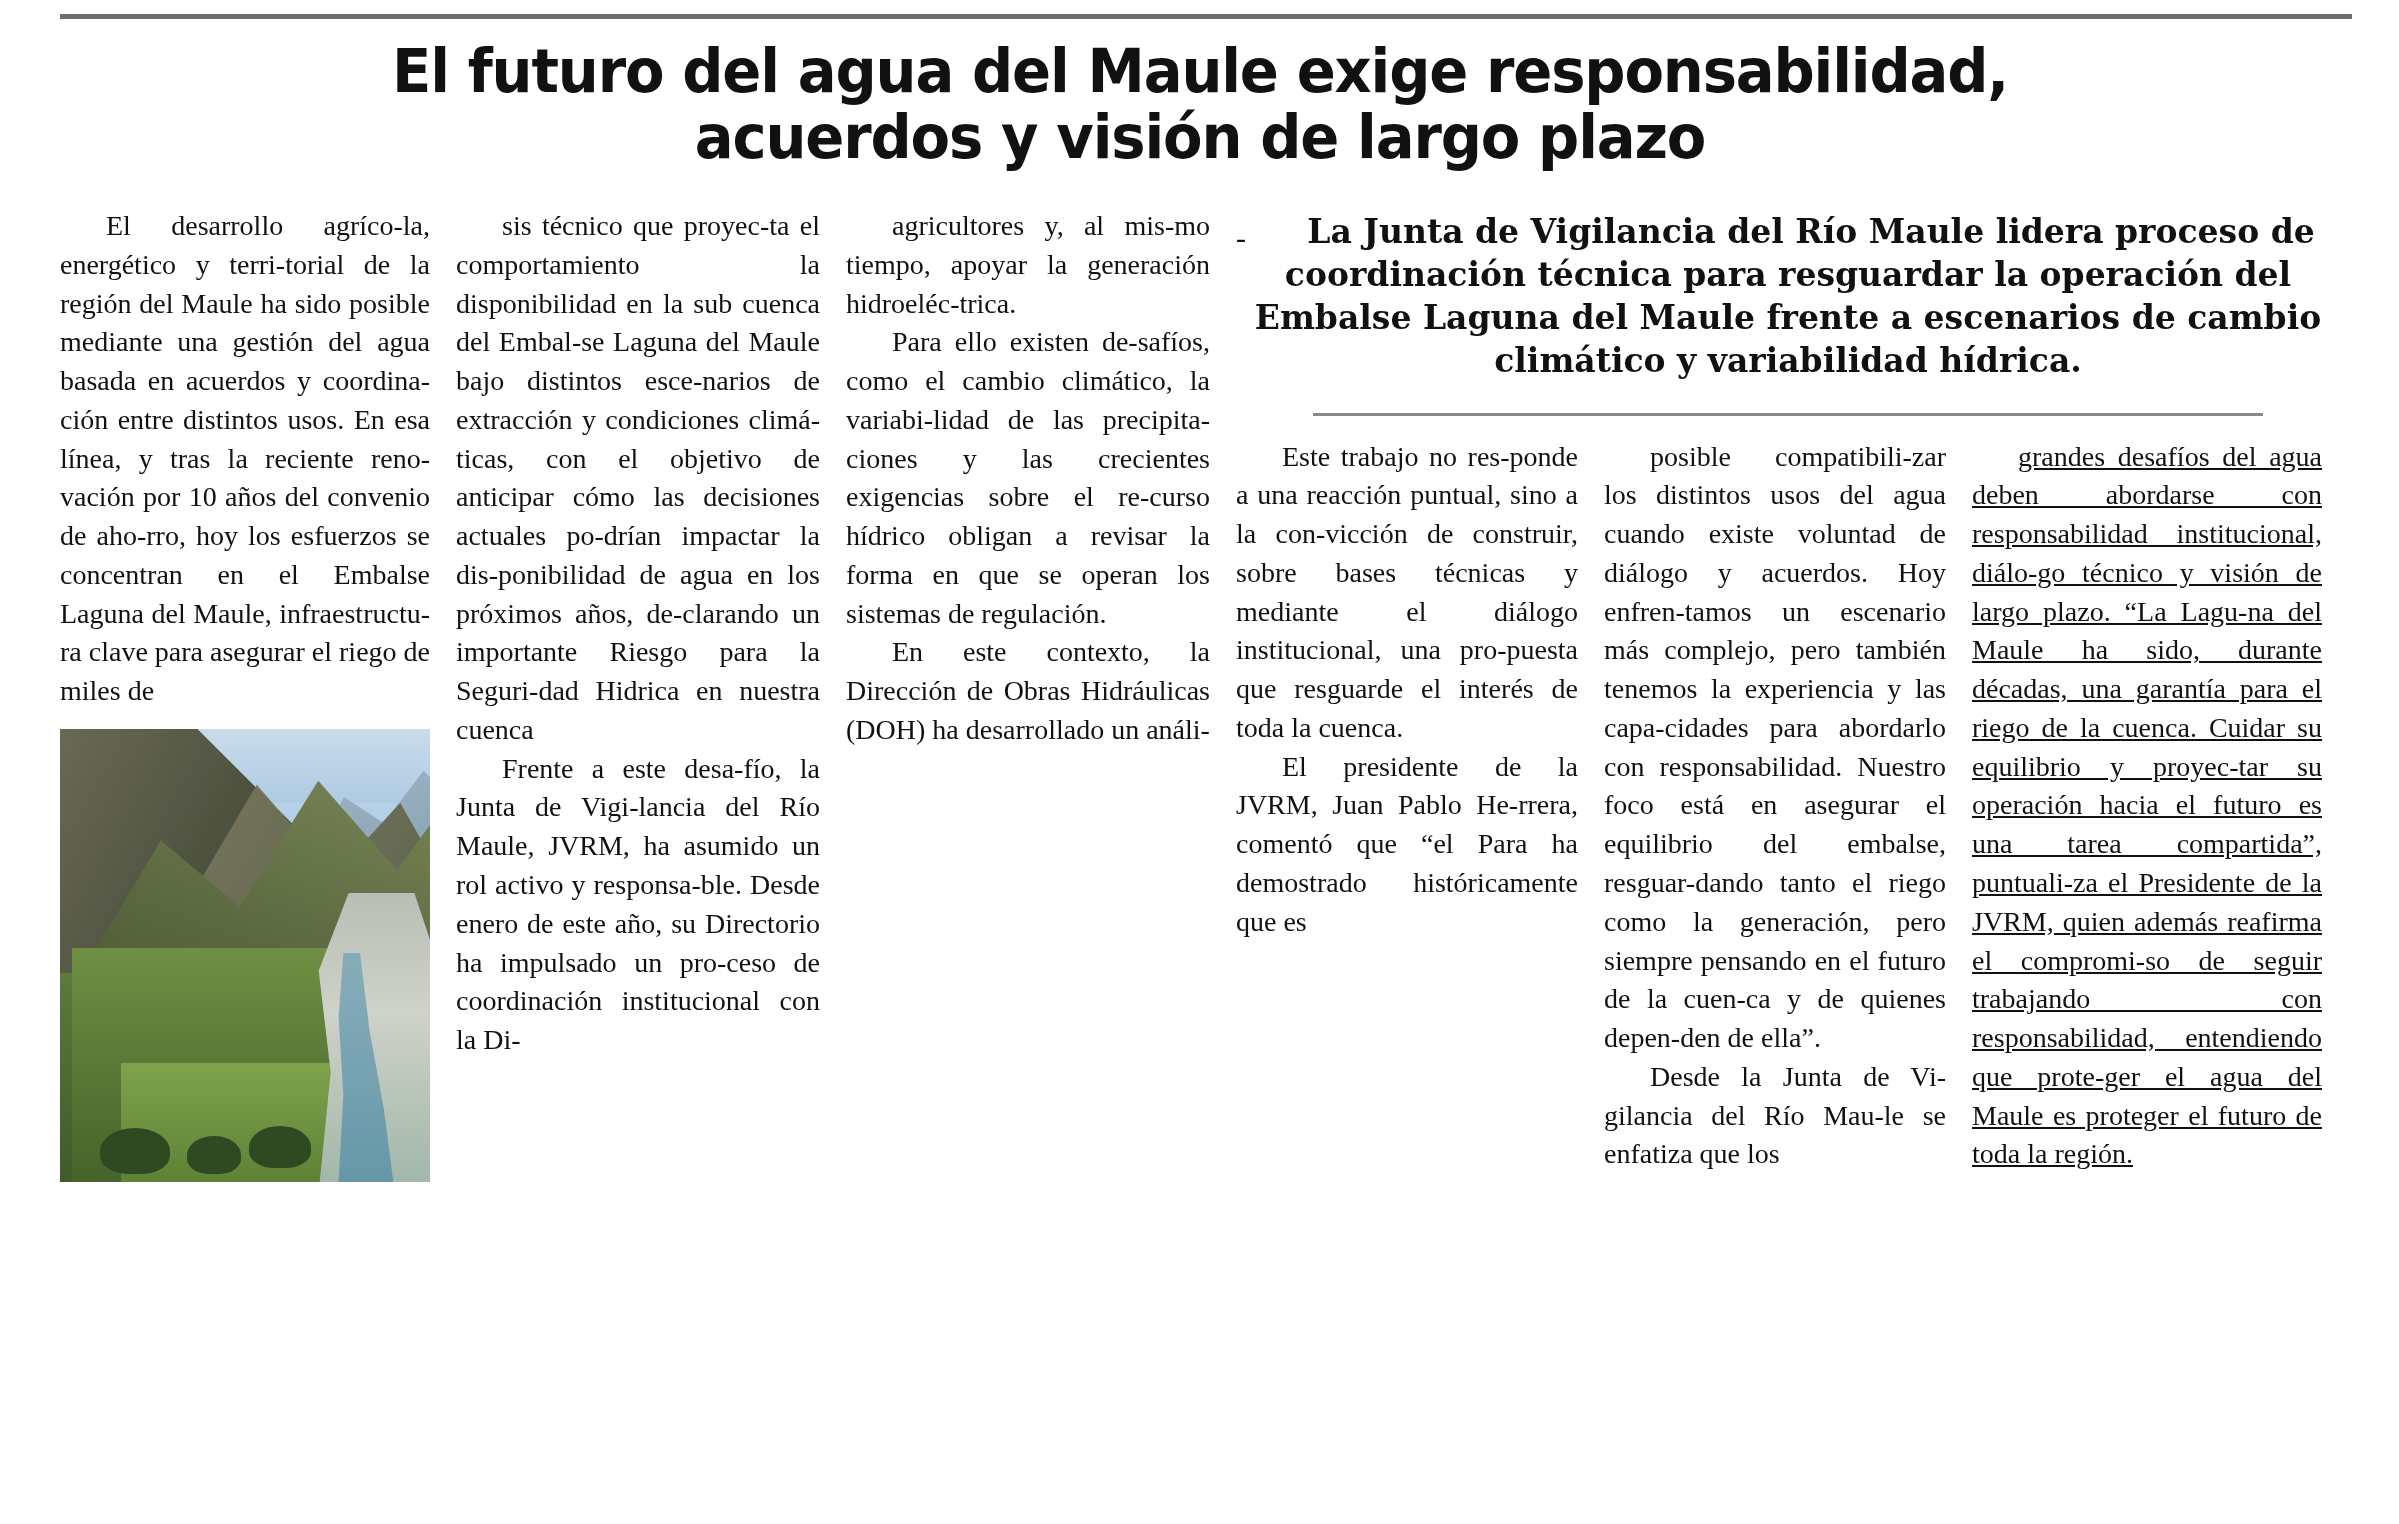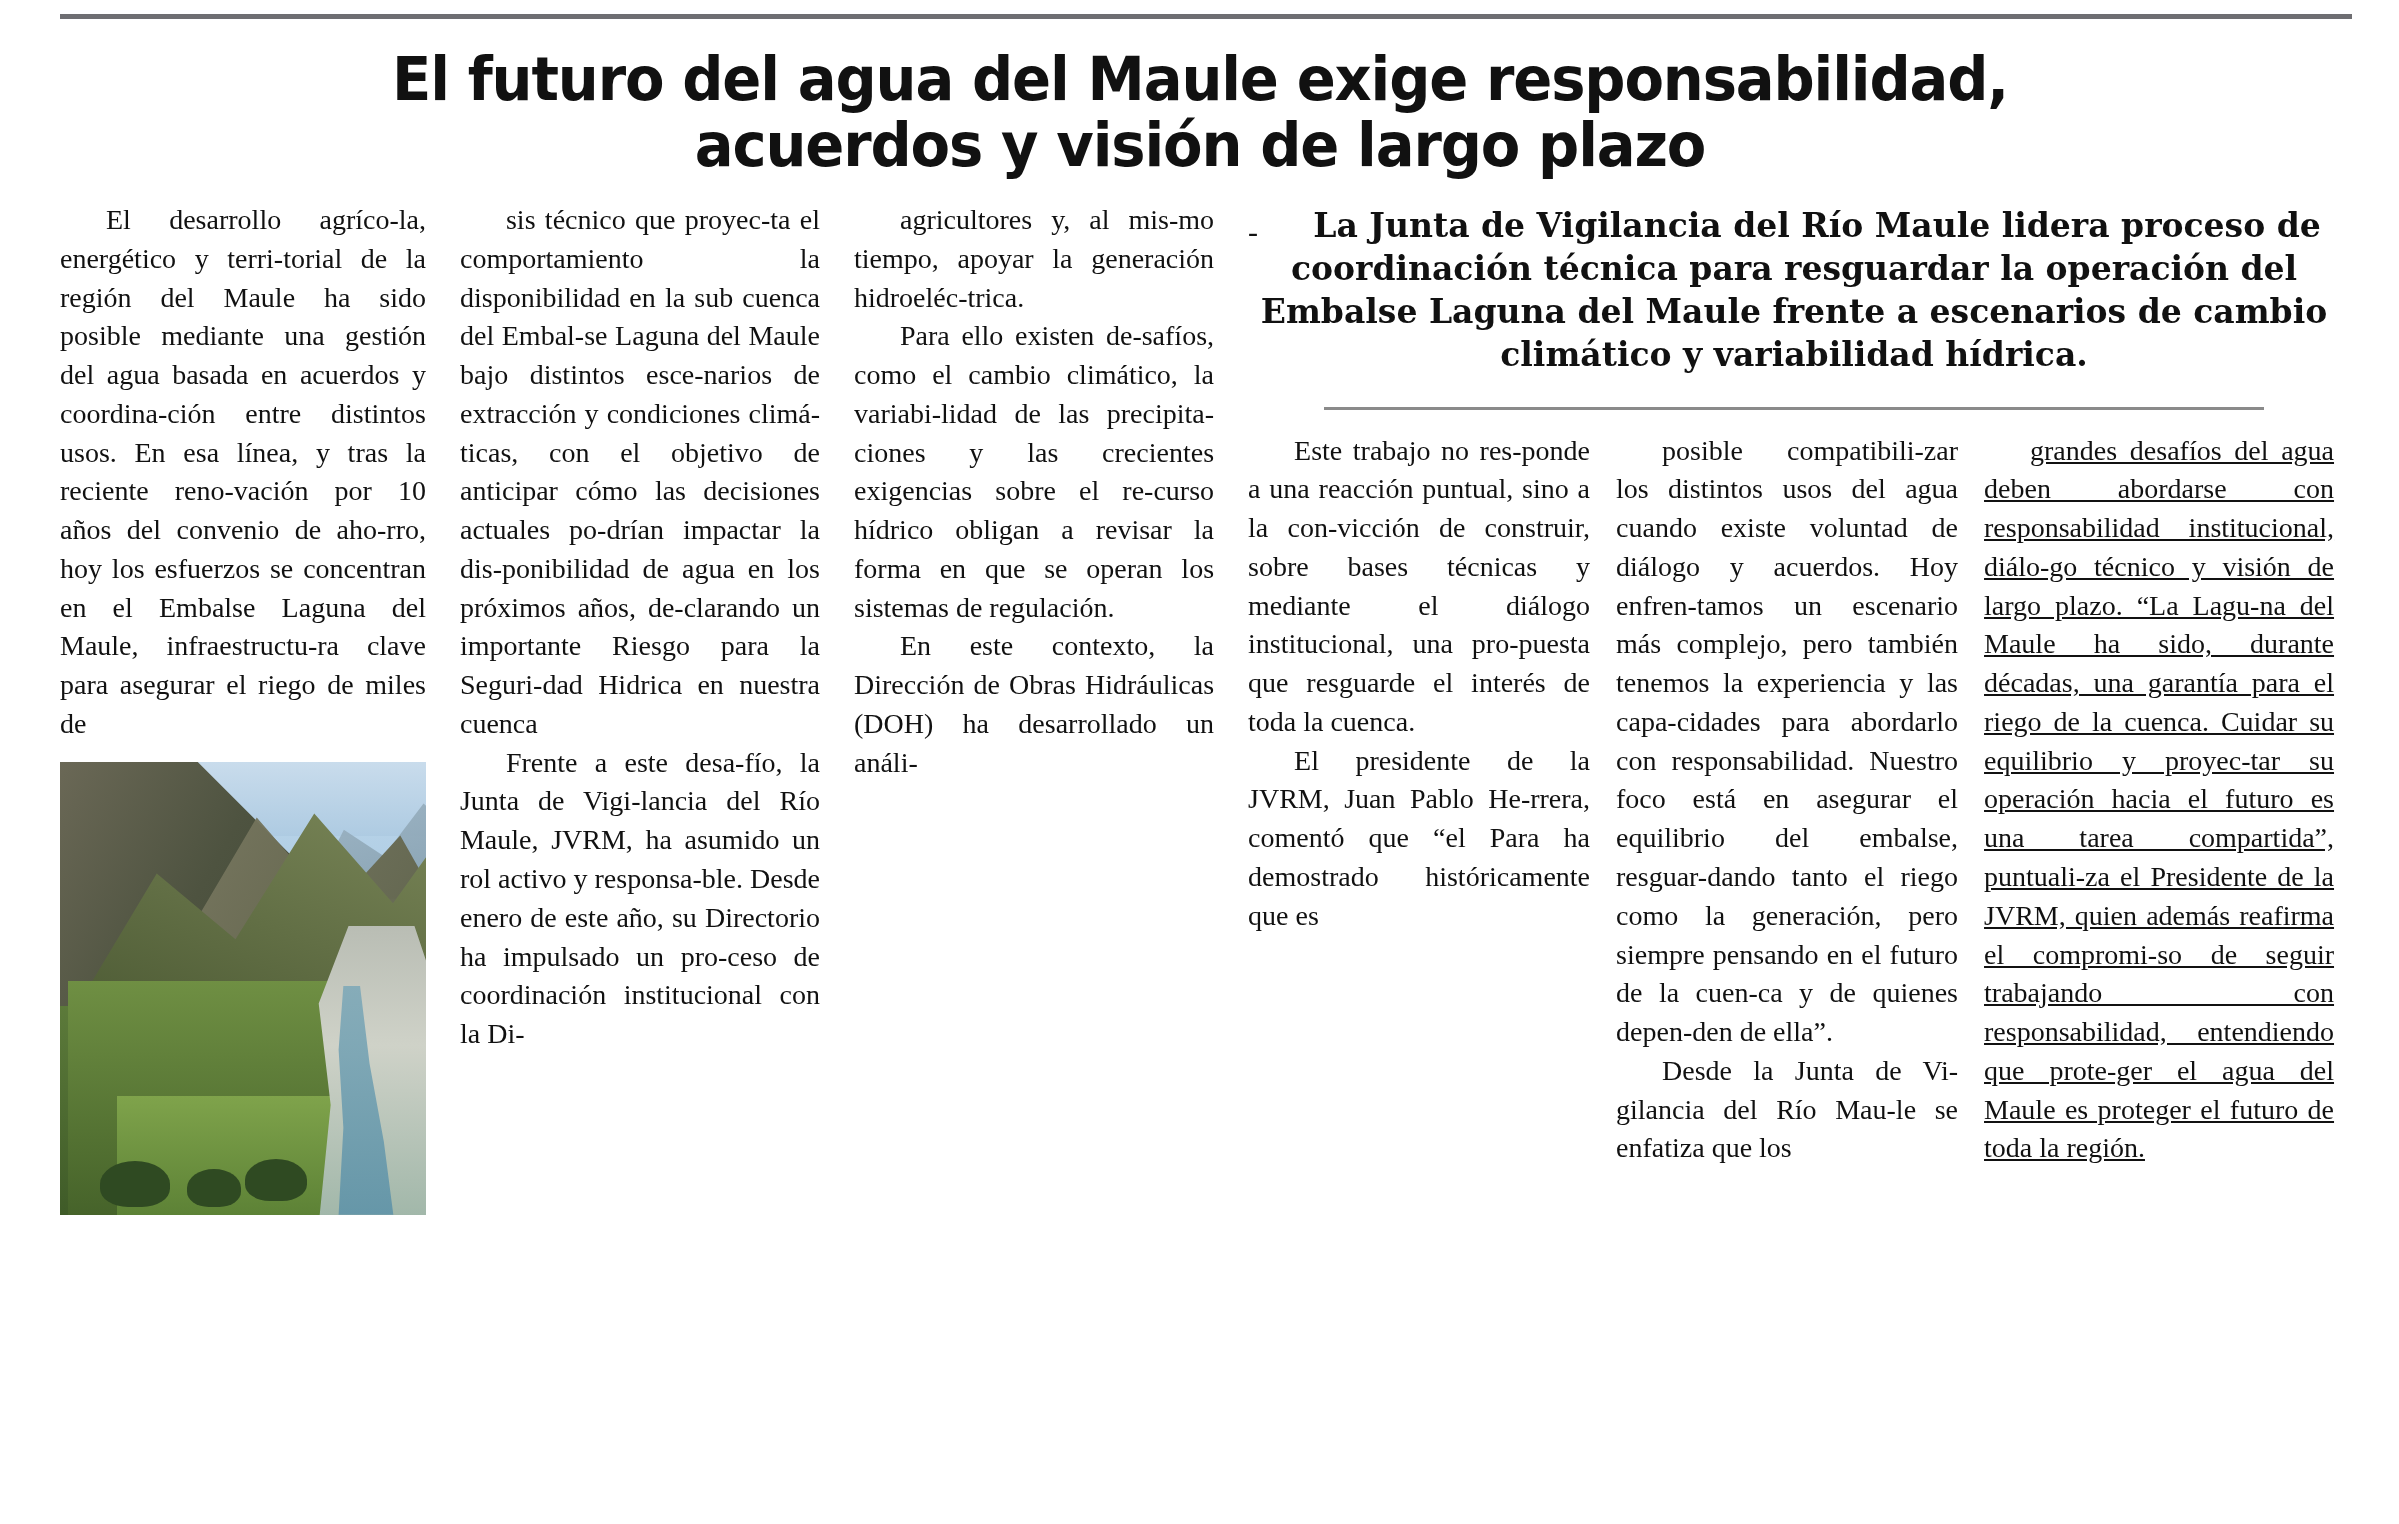--- a/index.html
+++ b/index.html
@@ -12,21 +12,21 @@
     height: 1524px;
     font-family: "Liberation Serif", serif;
     color: #111111;
     overflow: hidden;
   }
   .page {
     position: relative;
     width: 2400px;
     height: 1524px;
     box-sizing: border-box;
-    padding: 8px 60px;
+    padding: 0 60px;
   }
   .top-rule {
     position: absolute;
     left: 60px;
     right: 48px;
     top: 14px;
     height: 5px;
     background: #6e6e72;
   }
   .headline {
@@ -38,23 +38,23 @@
     font-size: 60px;
     line-height: 1.10;
     letter-spacing: -1.2px;
     color: #111111;
     transform: scaleX(0.96);
   }
   .headline .l2 { display: block; }
 
   .body-area {
     position: relative;
-    margin-top: 23px;
+    margin-top: 37px;
     display: flex;
-    gap: 8px;
+    gap: 0;
   }
   .col {
     box-sizing: border-box;
     font-size: 28px;
     line-height: 1.385;
     text-align: justify;
     text-justify: inter-word;
     hyphens: manual;
   }
   .col p {

